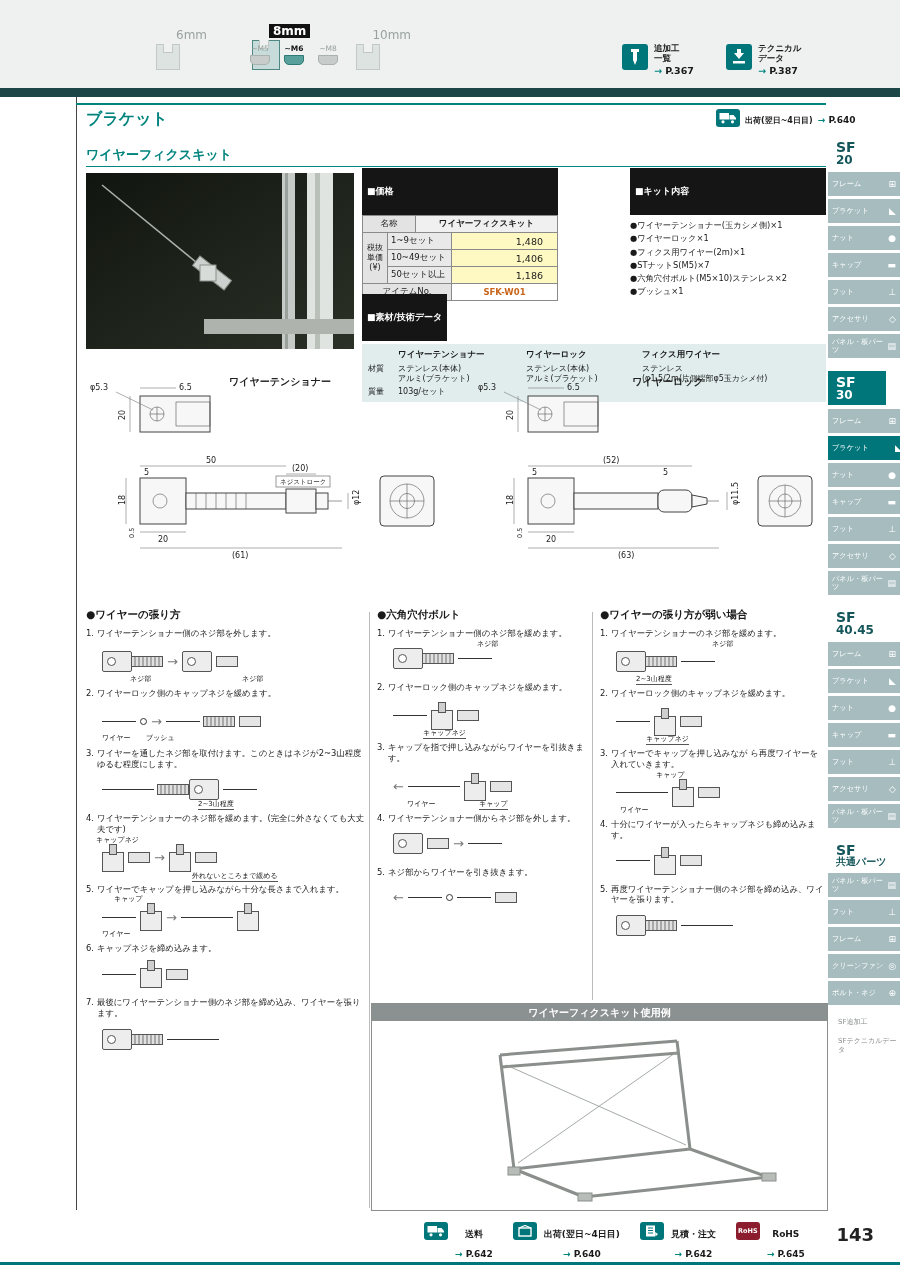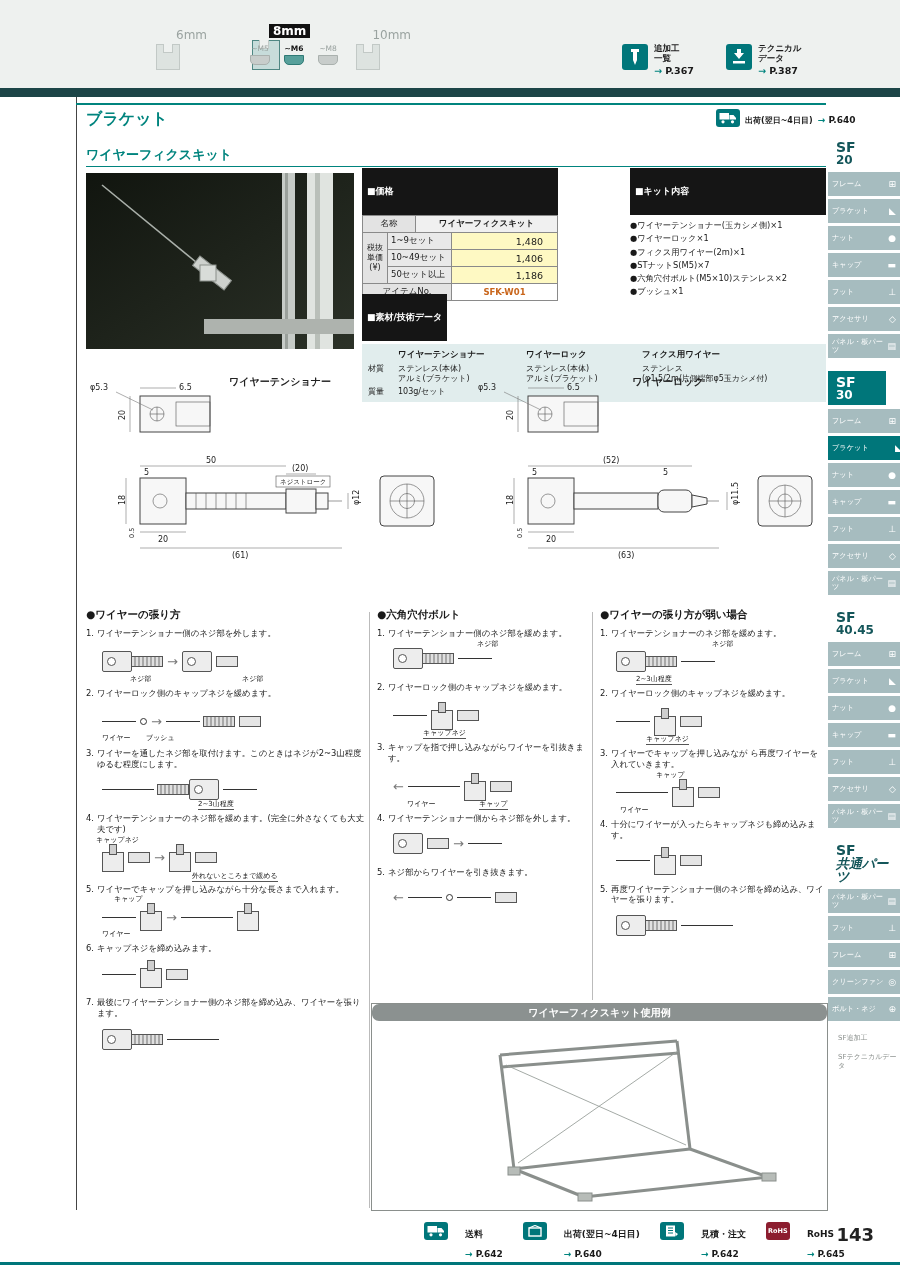--- a/index.html
+++ b/index.html
@@ -110,39 +110,39 @@
   .wire.long{width:52px;}
   .ball{width:5px;height:5px;border:1px solid #333;border-radius:50%;display:inline-block;flex:none;background:#fff;}
   .cap-part{width:20px;height:18px;background:#ededed;border:1px solid #555;position:relative;display:inline-block;flex:none;margin-top:8px;}
   .cap-part::before{content:"";position:absolute;top:-9px;left:6px;width:6px;height:9px;background:#cfcfcf;border:1px solid #555;}
   .arrow-glyph{font-size:13px;color:#777;flex:none;}
   .lbl{position:absolute;font-size:7px;color:#111;white-space:nowrap;}
   .lbl.u{border-bottom:1px solid #555;}
 
   
   .usage{position:absolute;left:371px;top:1003px;width:455px;height:206px;border:1px solid #8a8f8c;background:#fff;}
-  .usage-head{height:17px;background:#8b9190;color:#fff;font-size:10px;font-weight:bold;display:flex;align-items:center;justify-content:center;border-radius:7px;}
+  .usage-head{height:17px;background:#8b9190;color:#fff;font-size:10px;font-weight:bold;display:flex;align-items:center;justify-content:center;}
 
   
   .sidebar{position:absolute;right:0;top:138px;width:72px;display:flex;flex-direction:column;}
   .sb-head{color:#14565a;font-weight:bold;padding:2px 0 2px 8px;line-height:1.0;margin-bottom:4px;}
   .sb-head .nm{font-size:14px;display:block;}
   .sb-head .num{font-size:12px;display:block;}
-  .sb-head.small .num{font-size:13px;font-style:italic;}
+  .sb-head.small .num{font-size:10px;}
   .sb-head.dark{background:#00767a;color:#fff;width:50px;padding:4px 0 4px 8px;}
   .tab{width:64px;margin:0 0 3px auto;background:#a6bcbf;color:#fff;font-size:7.2px;
        display:flex;align-items:center;justify-content:space-between;padding:3px 4px;min-height:18px;line-height:1.15;}
   .tab .ticon{font-size:9px;flex:none;margin-left:2px;}
   .tab.active{background:#00767a;width:70px;}
   .sb-gap{height:10px;}
   .sb-extra{font-size:7px;color:#8a8f8c;text-align:left;padding-left:10px;line-height:1.3;margin-top:10px;}
 
   
   .footer{position:absolute;left:424px;top:1222px;display:flex;gap:20px;align-items:flex-start;}
-  .fitem{display:flex;gap:17px;align-items:flex-start;}
+  .fitem{display:flex;gap:7px;align-items:flex-start;text-align:center;}
   .fitem .txt{line-height:1.25;}
   .fitem .l1{font-size:9px;font-weight:bold;}
   .fitem .pg{font-size:9px;font-weight:bold;}
   .rohs-ic{width:24px;height:18px;background:#8c1d2f;border-radius:3px;color:#fff;font-size:6.5px;font-weight:bold;display:flex;align-items:center;justify-content:center;}
   .page-num{position:absolute;right:26px;top:1224px;font-size:18px;font-weight:bold;color:#222;}
 </style>
 </head>
 <body>
 
 <div class="topbar">

